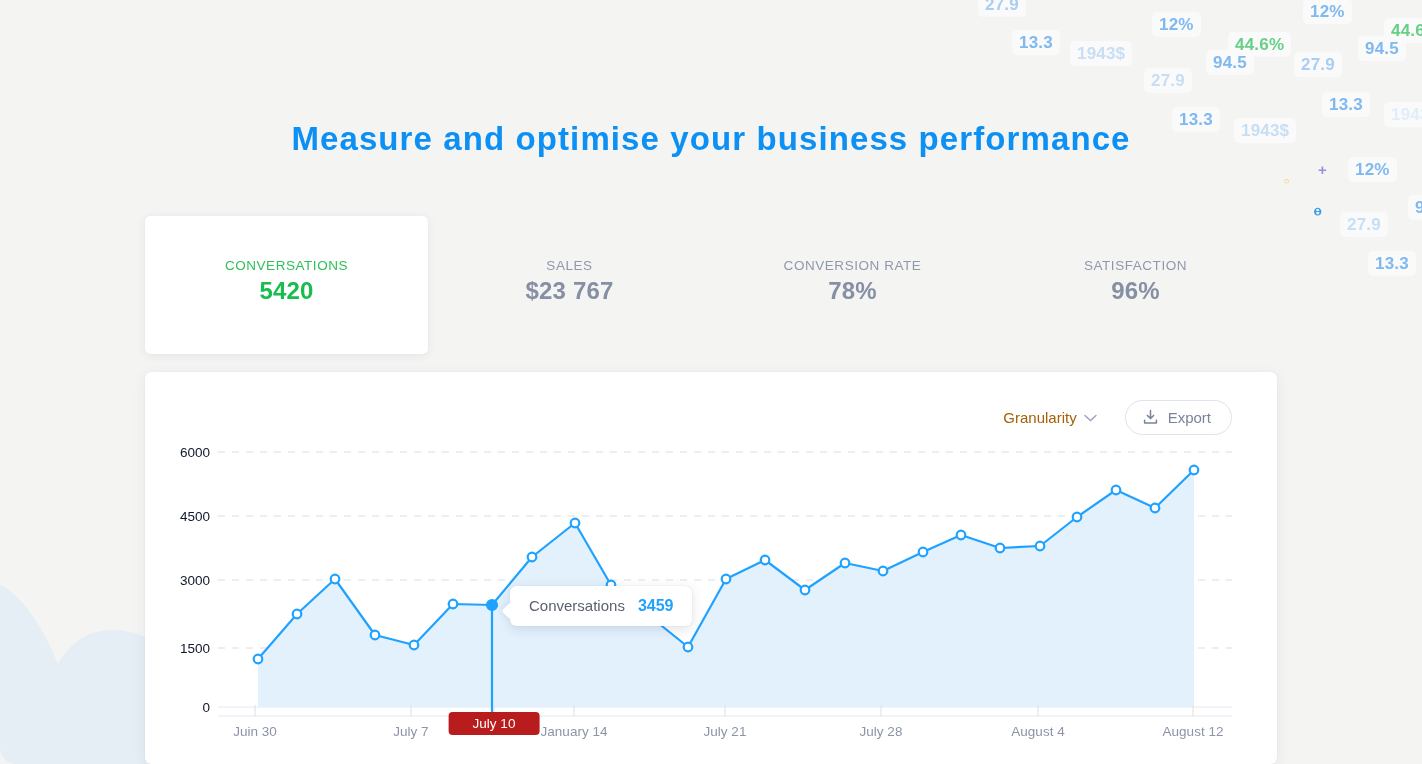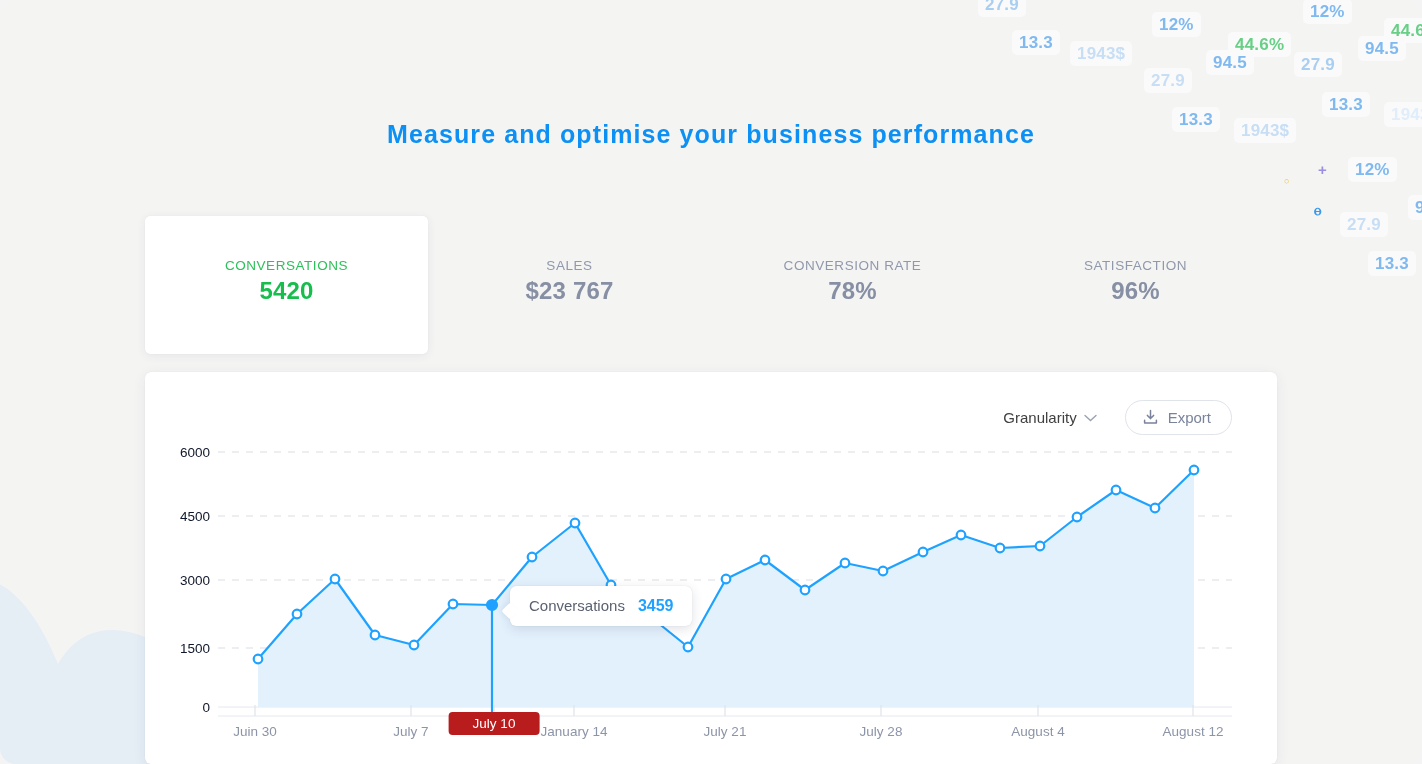--- a/index.html
+++ b/index.html
@@ -40,21 +40,21 @@
   }
   .mark { position: absolute; font-weight: 700; line-height: 1; }
 
   
   .headline {
     position: absolute;
     left: 0; top: 96px;
     width: 1422px;
     text-align: center;
     color: #0d90f3;
-    font-size: 25px;
+    font-size: 33px;
     font-weight: 700;
     letter-spacing: 1.1px;
     line-height: 42px;
   }
   .headline .l2 { display: block; }
 
   
   .kpi-row {
     position: absolute;
     left: 145px; top: 216px;
@@ -105,21 +105,21 @@
   .chart-toolbar {
     position: absolute;
     right: 45px; top: 28px;
     display: flex;
     align-items: center;
     gap: 28px;
   }
   .granularity {
     display: flex; align-items: center; gap: 7px;
     font-size: 15px;
-    color: #404040;
+    color: #a16207;
     cursor: pointer;
   }
   .chev { display: block; }
   .export-btn {
     display: flex; align-items: center; gap: 9px;
     border: 1px solid #dfe3ea;
     border-radius: 20px;
     background: #fff;
     padding: 8px 20px 8px 16px;
     font-size: 15px;

